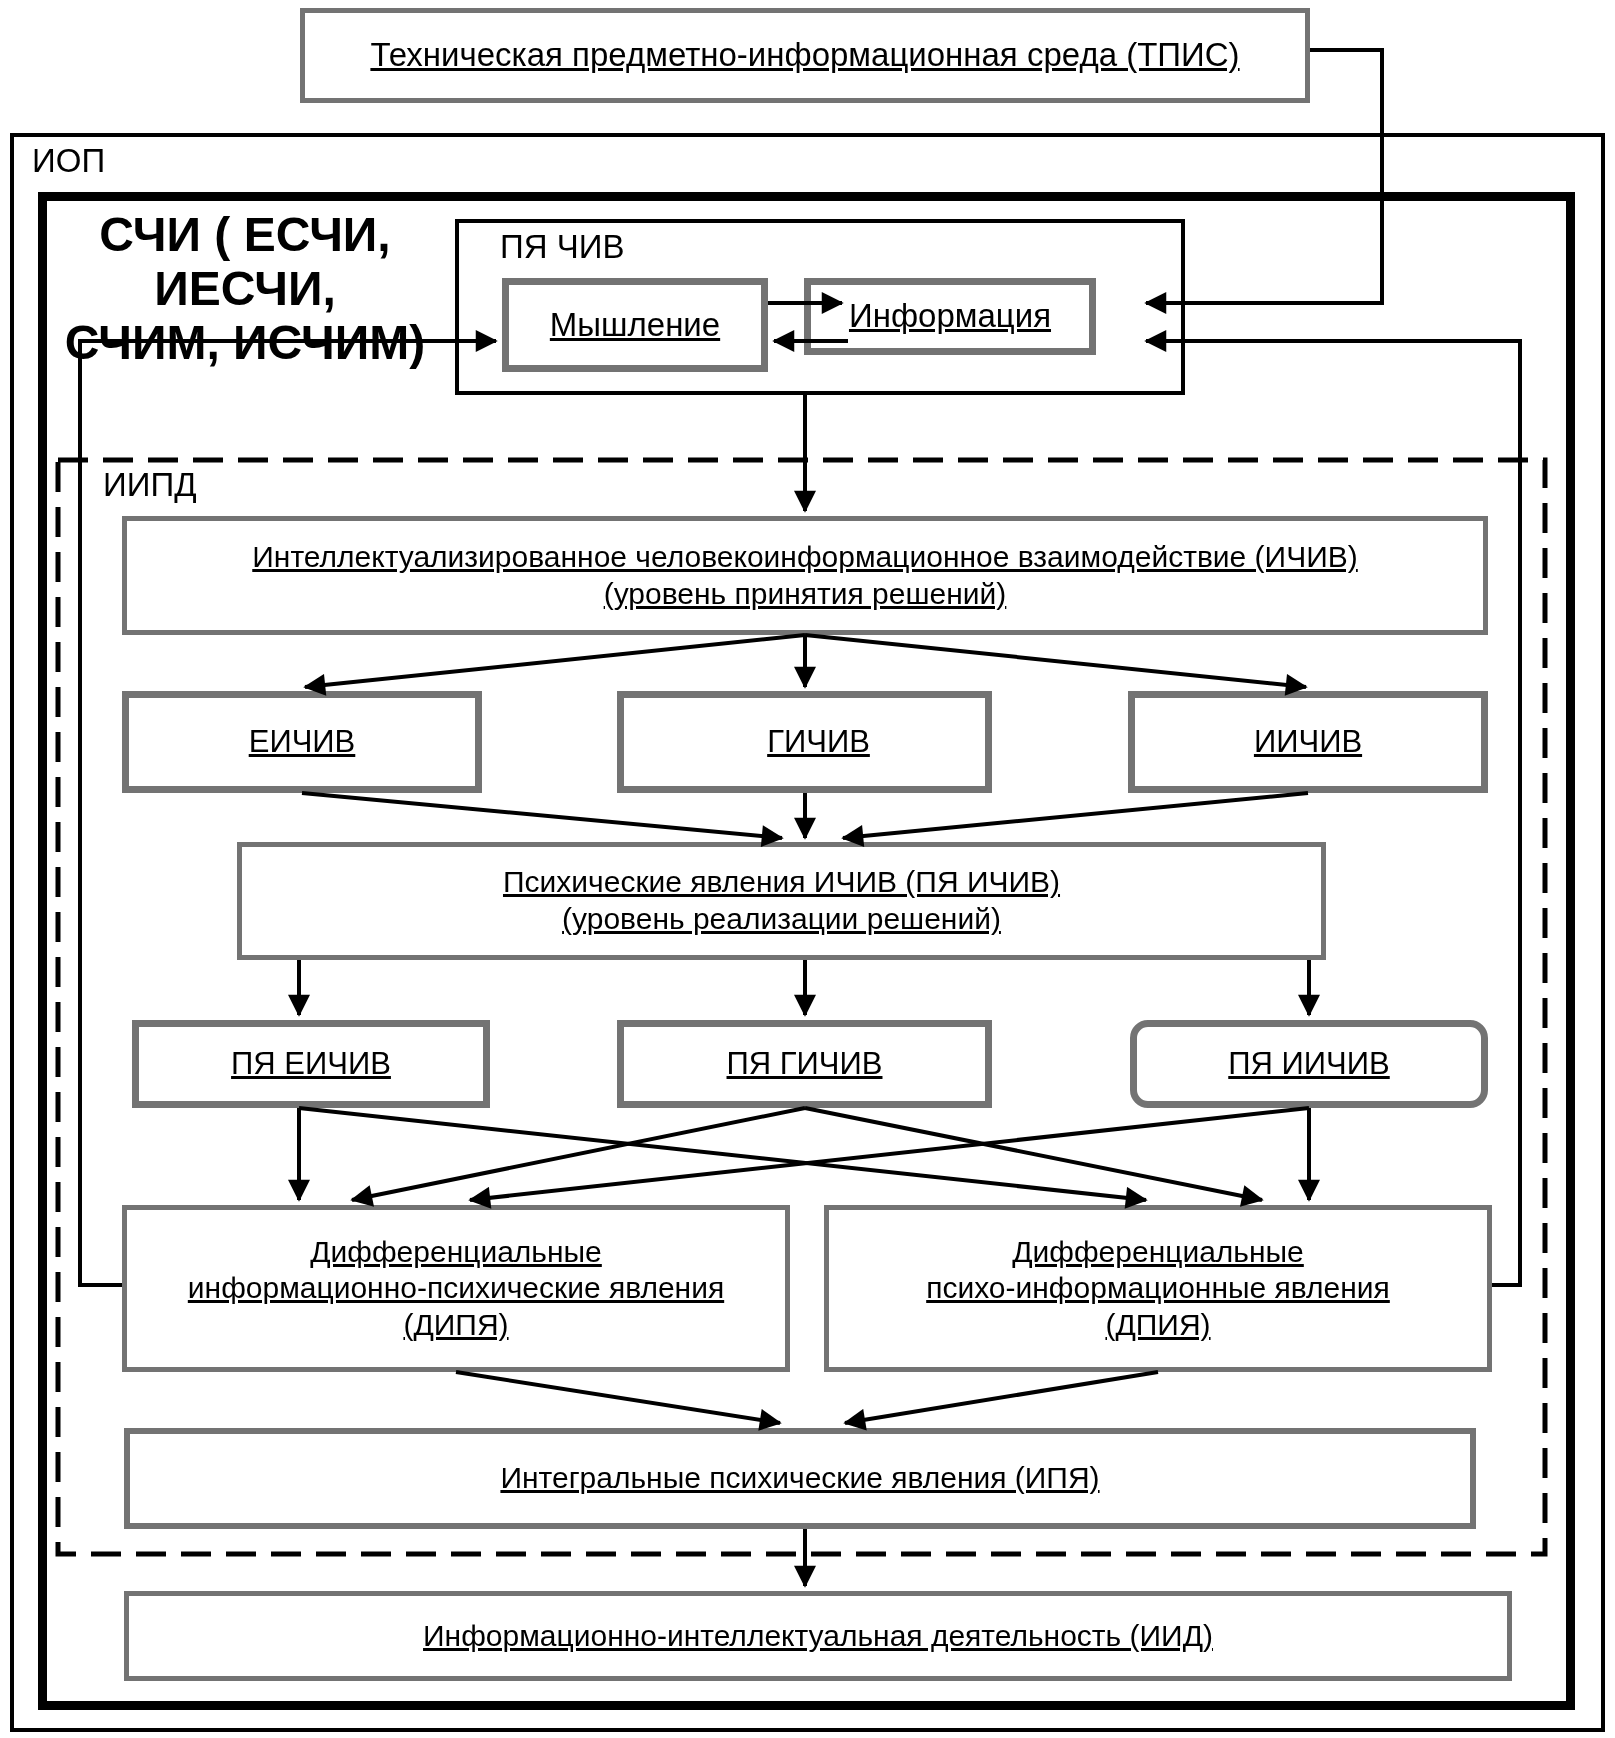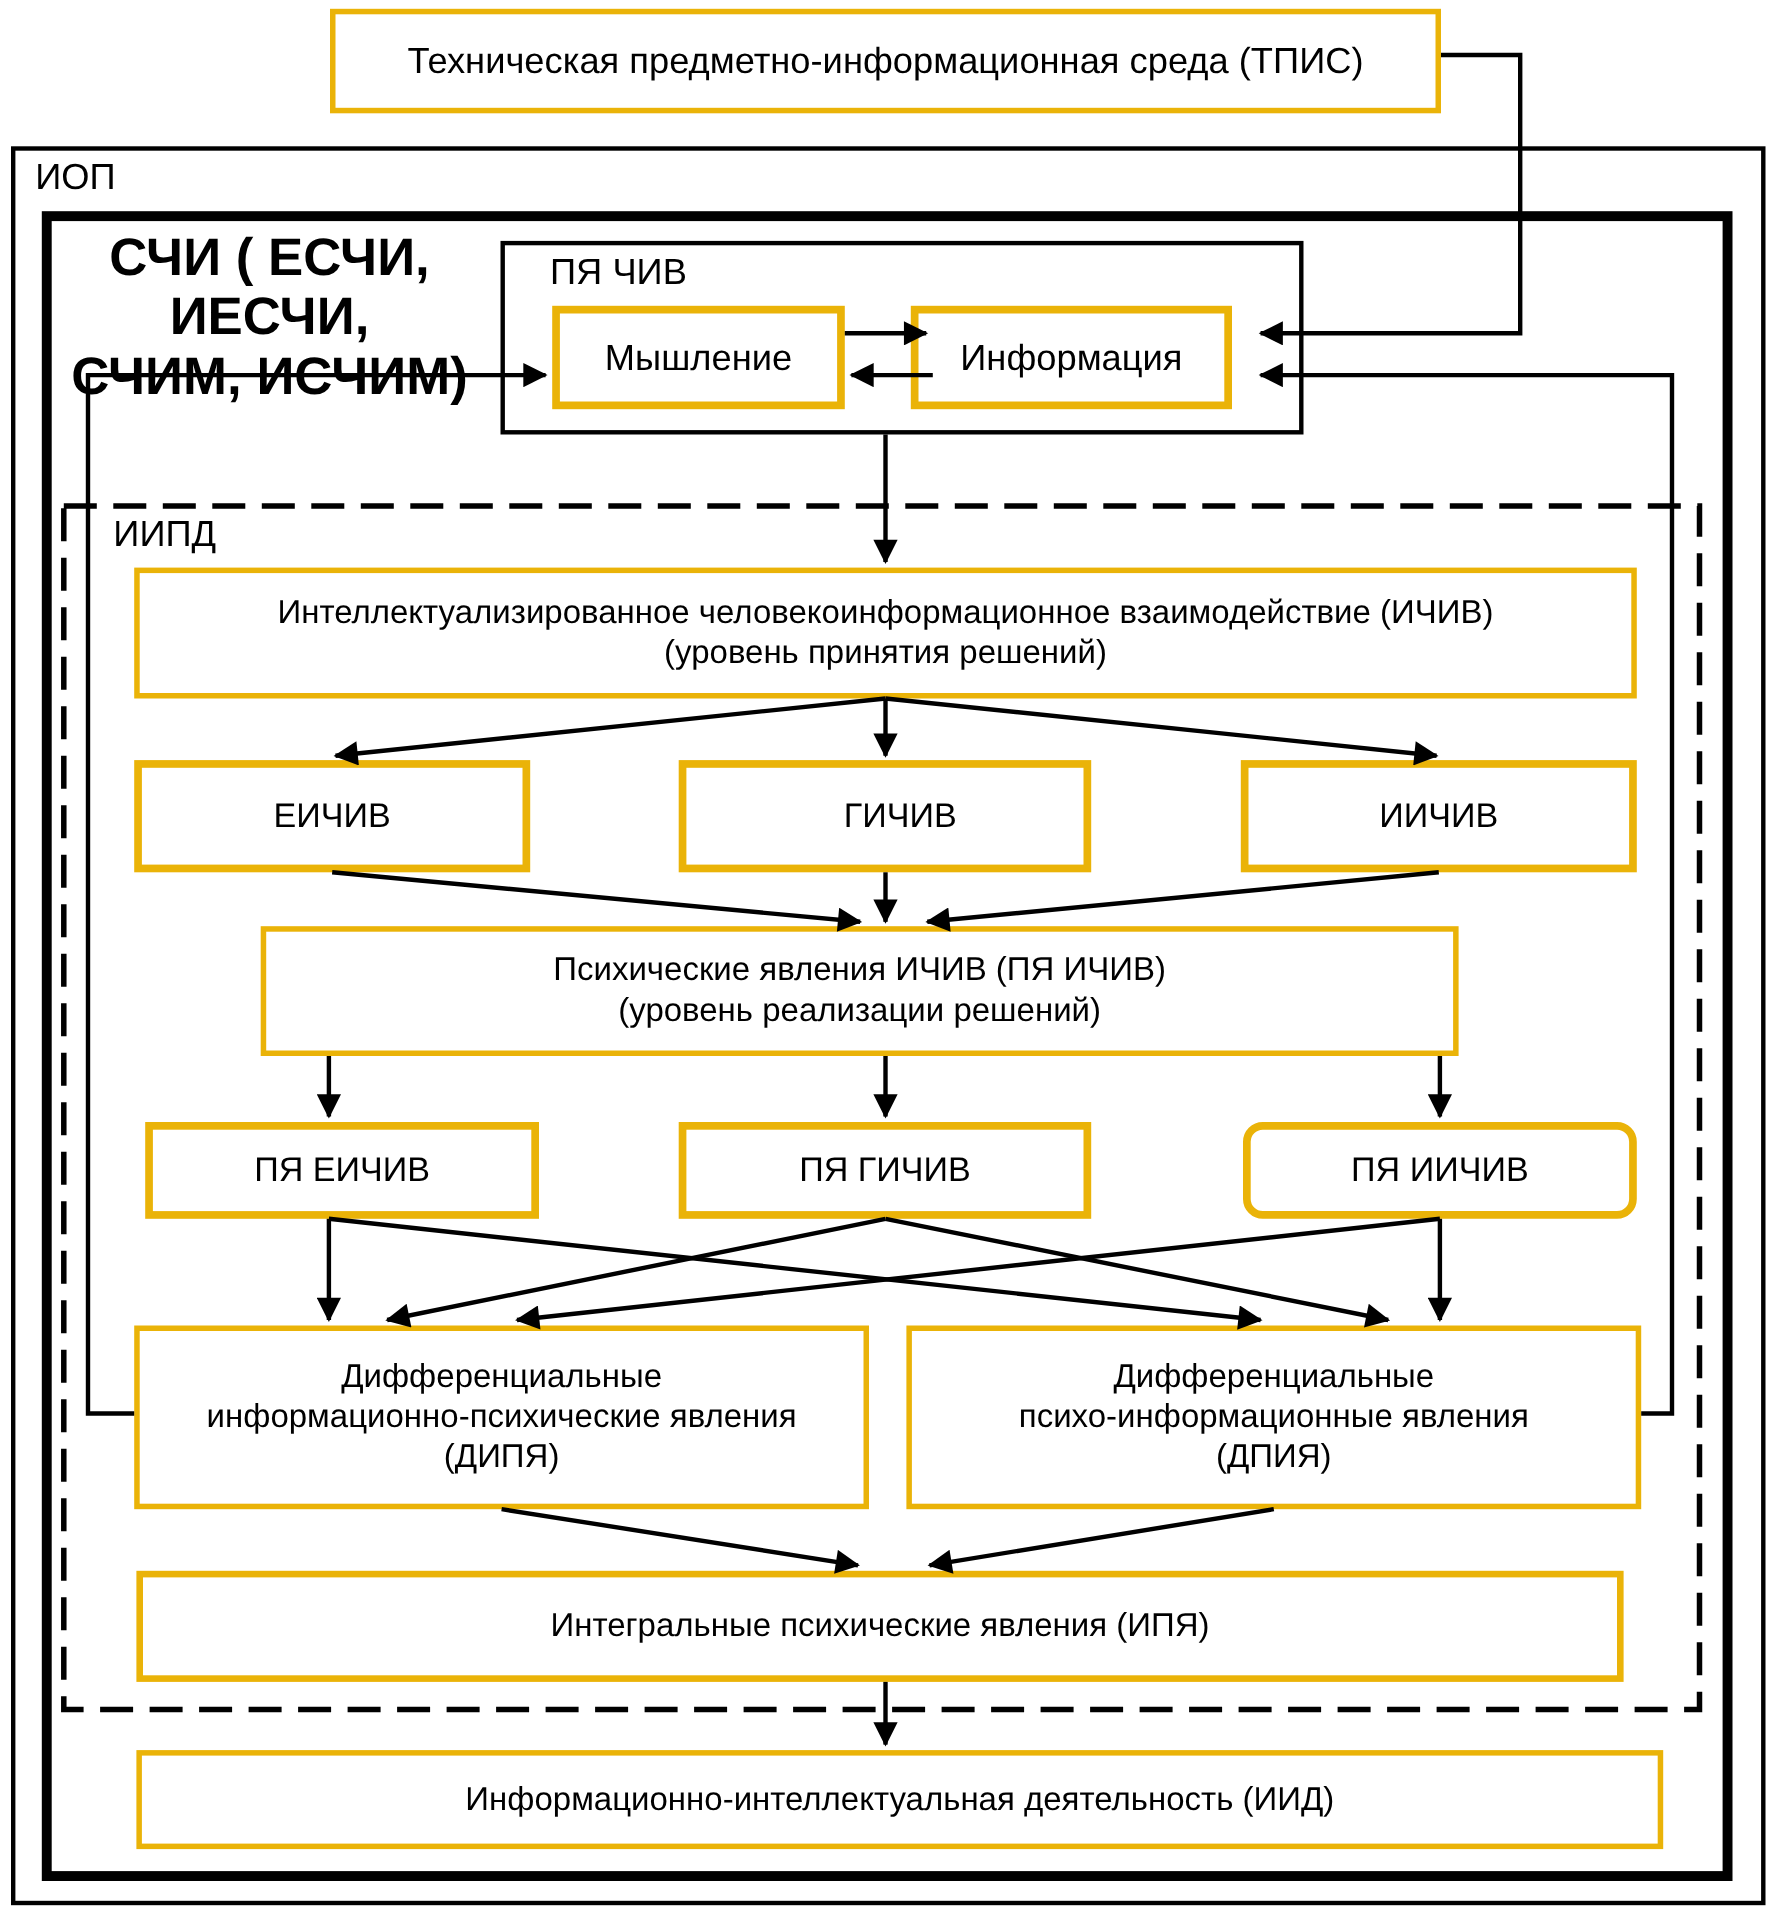--- a/index.html
+++ b/index.html
@@ -8,28 +8,29 @@
     width:1615px;height:1738px;
     background:#ffffff;
     font-family:"Liberation Sans", sans-serif;
     color:#000;
     overflow:hidden;
   }
   .box{
     position:absolute;
     box-sizing:border-box;
     background:#ffffff;
-    border:5px solid #eab308;
+    border:5px solid #737373;
     display:flex;
     flex-direction:column;
     align-items:center;
     justify-content:center;
     text-align:center;
     z-index:2;
     line-height:1.22;
+    text-decoration:underline;
   }
   .frame{
     position:absolute;
     box-sizing:border-box;
     background:transparent;
     border:4px solid #000;
     z-index:1;
   }
   .corner-label{
     position:absolute;
@@ -73,21 +74,21 @@
   <div class="corner-label" style="left:103px;top:466px;">ИИПД</div>
 
   <div class="box f33" style="left:300px;top:8px;width:1010px;height:95px;border-width:5px;">
     <span>Техническая предметно-информационная среда (ТПИС)</span>
   </div>
 
   <div class="box f33" style="left:502px;top:278px;width:266px;height:94px;border-width:7px;">
     <span>Мышление</span>
   </div>
 
-  <div class="box f33" style="left:828px;top:278px;width:292px;height:94px;border-width:7px;text-align:right;">
+  <div class="box f33" style="left:804px;top:278px;width:292px;height:77px;border-width:7px;text-align:right;">
     <span>Информация</span>
   </div>
 
   <div class="box f30" style="left:122px;top:516px;width:1366px;height:119px;border-width:5px;">
     <span>Интеллектуализированное человекоинформационное взаимодействие (ИЧИВ)</span>
     <span>(уровень принятия решений)</span>
   </div>
 
   <div class="box f31" style="left:122px;top:691px;width:360px;height:102px;border-width:7px;">
     <span>ЕИЧИВ</span>

